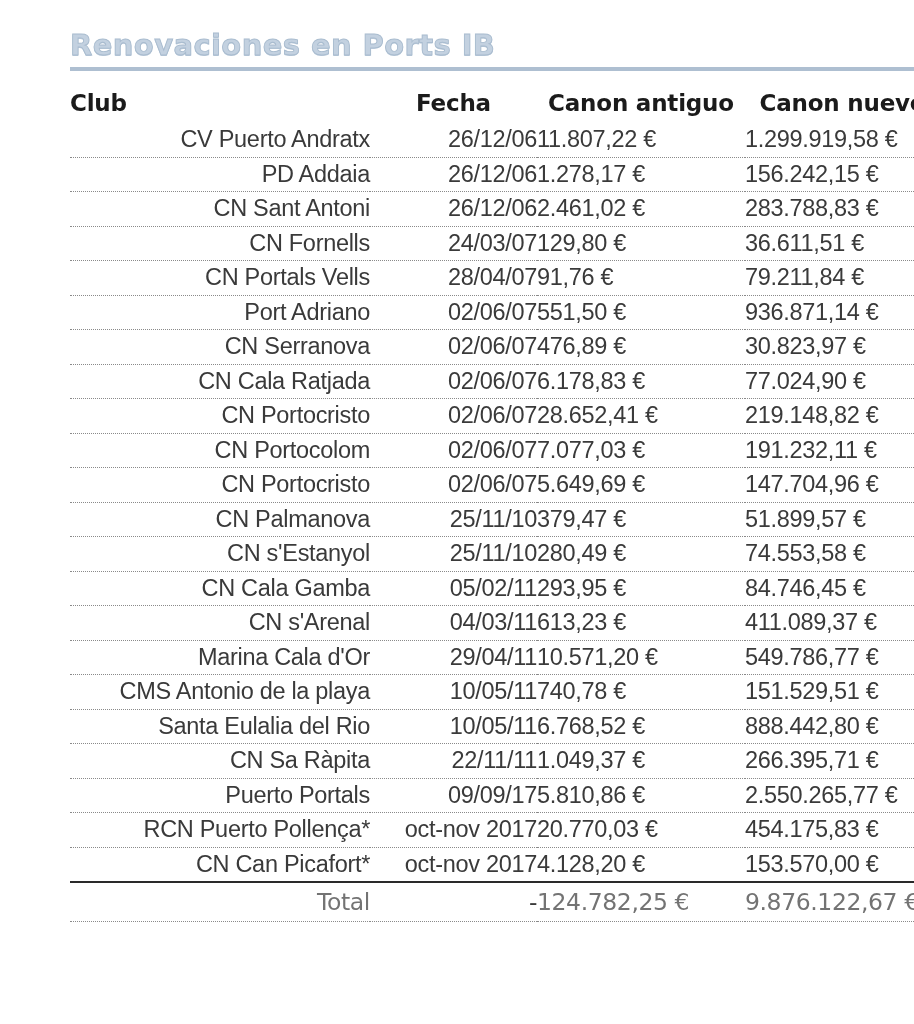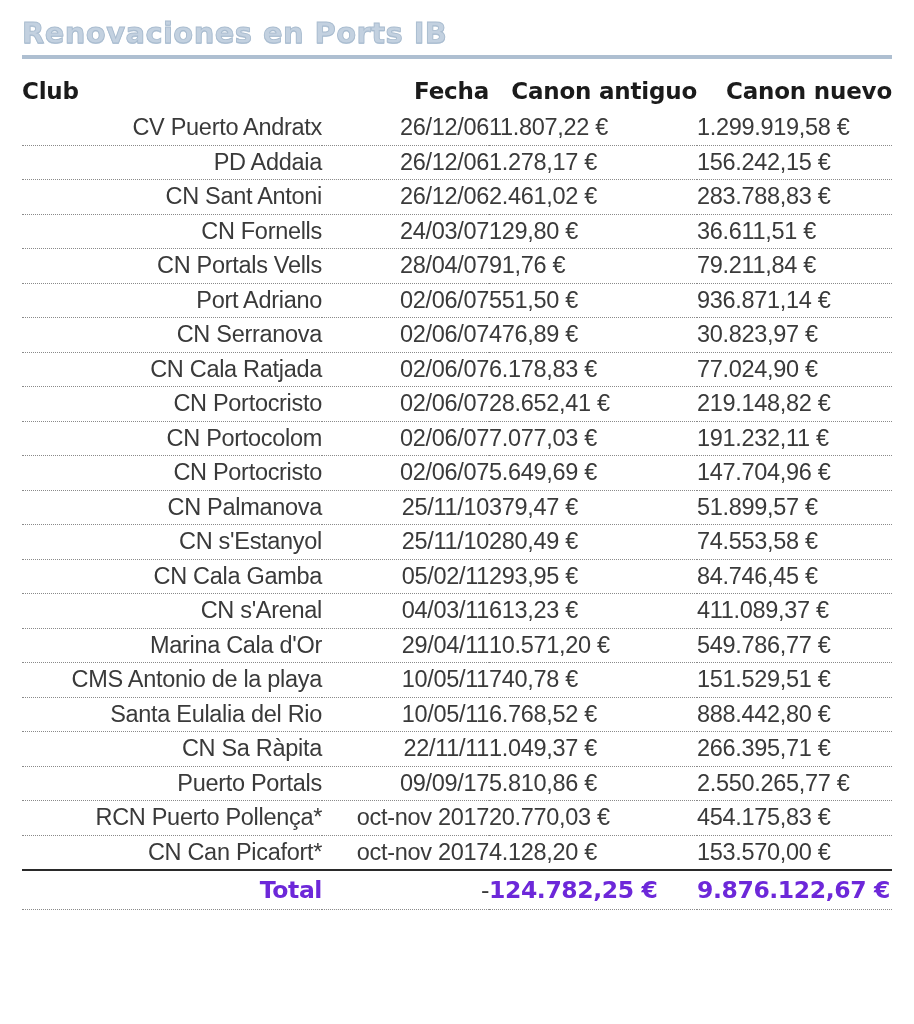--- a/index.html
+++ b/index.html
@@ -13,21 +13,22 @@
     font-family: "Liberation Sans", sans-serif;
     color: #231f20;
     overflow: hidden;
   }
 
   .page {
     position: relative;
     width: 812px;
     height: 1024px;
     box-sizing: border-box;
-    padding: 0 22px;
+    padding: 12px 22px;
+    margin-left: 48px;
   }
 
   
   .title-block {
     padding-top: 17px;
   }
   .title {
     font-family: "DejaVu Sans", sans-serif;
     font-weight: 700;
     font-size: 29px;
@@ -65,21 +66,21 @@
     font-weight: 700;
     font-size: 23px;
     line-height: 26px;
     padding: 0 0 7px 0;
     border: none;
     color: #1b1b1b;
     letter-spacing: -0.2px;
     white-space: nowrap;
   }
   th.h-club { text-align: left; }
-  th.h-fecha, th.h-old, th.h-new { text-align: right; }
+  th.h-fecha, th.h-old, th.h-new { text-align: center; }
 
   table.data tbody td {
     font-family: "Liberation Sans", sans-serif;
     font-weight: 400;
     font-size: 23.5px;
     line-height: 25px;
     height: 33.5px;
     padding: 0;
     color: #3a3a3a;
     border-bottom: 1px dotted #8a8a8a;
@@ -87,23 +88,23 @@
     letter-spacing: -0.3px;
   }
   td.t-club  { text-align: right; }
   td.t-fecha { text-align: right; padding-right: 2px; }
   td.t-old   { text-align: left; }
   td.t-new   { }
 
   
   table.data tbody tr.total-row td {
     font-family: "DejaVu Sans", sans-serif;
-    font-weight: 700;
+    font-weight: 400;
     font-size: 23.5px;
-    color: #6d28d9;
+    color: #737373;
     border-top: 2.5px solid #2a2a2a;
     border-bottom: 1px dotted #8a8a8a;
     height: 38px;
     letter-spacing: -0.4px;
   }
   table.data tbody tr.total-row td.t-fecha {
     font-weight: 400;
     color: #3a3a3a;
   }
 </style>

